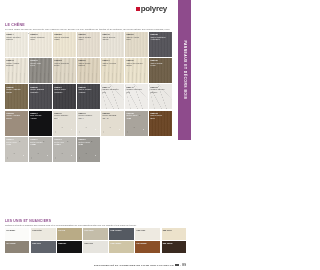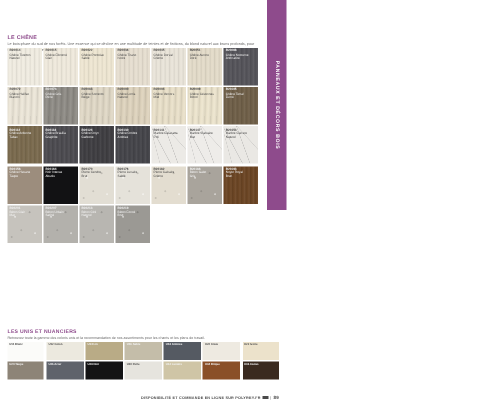--- a/index.html
+++ b/index.html
@@ -129,20 +129,26 @@
 </style>
 </head>
 <body>
 
 <div class="page">
 
   <div class="side-tab">
     <span class="tab-label">PANNEAUX ET DÉCORS BOIS</span>
   </div>
 
+  <div class="header">
+    <div class="logo">
+      <span class="logo-mark"></span>
+      <span class="logo-text">polyrey</span>
+    </div>
+  </div>
 
   <div class="intro">
     <div class="intro-title">LE CHÊNE</div>
     <div class="intro-text">Le bois-phare du sud de nos forêts. Une essence qui se décline en une multitude de teintes et de finitions, du blond naturel aux bruns profonds, pour tous vos projets d'agencement intérieur.</div>
   </div>
 
   <div class="grid" id="grid">
       <div class="cell">
         <div class="swatch tex-wood" style="background: rgb(240, 236, 225);">
           <div class="labels on-light">

